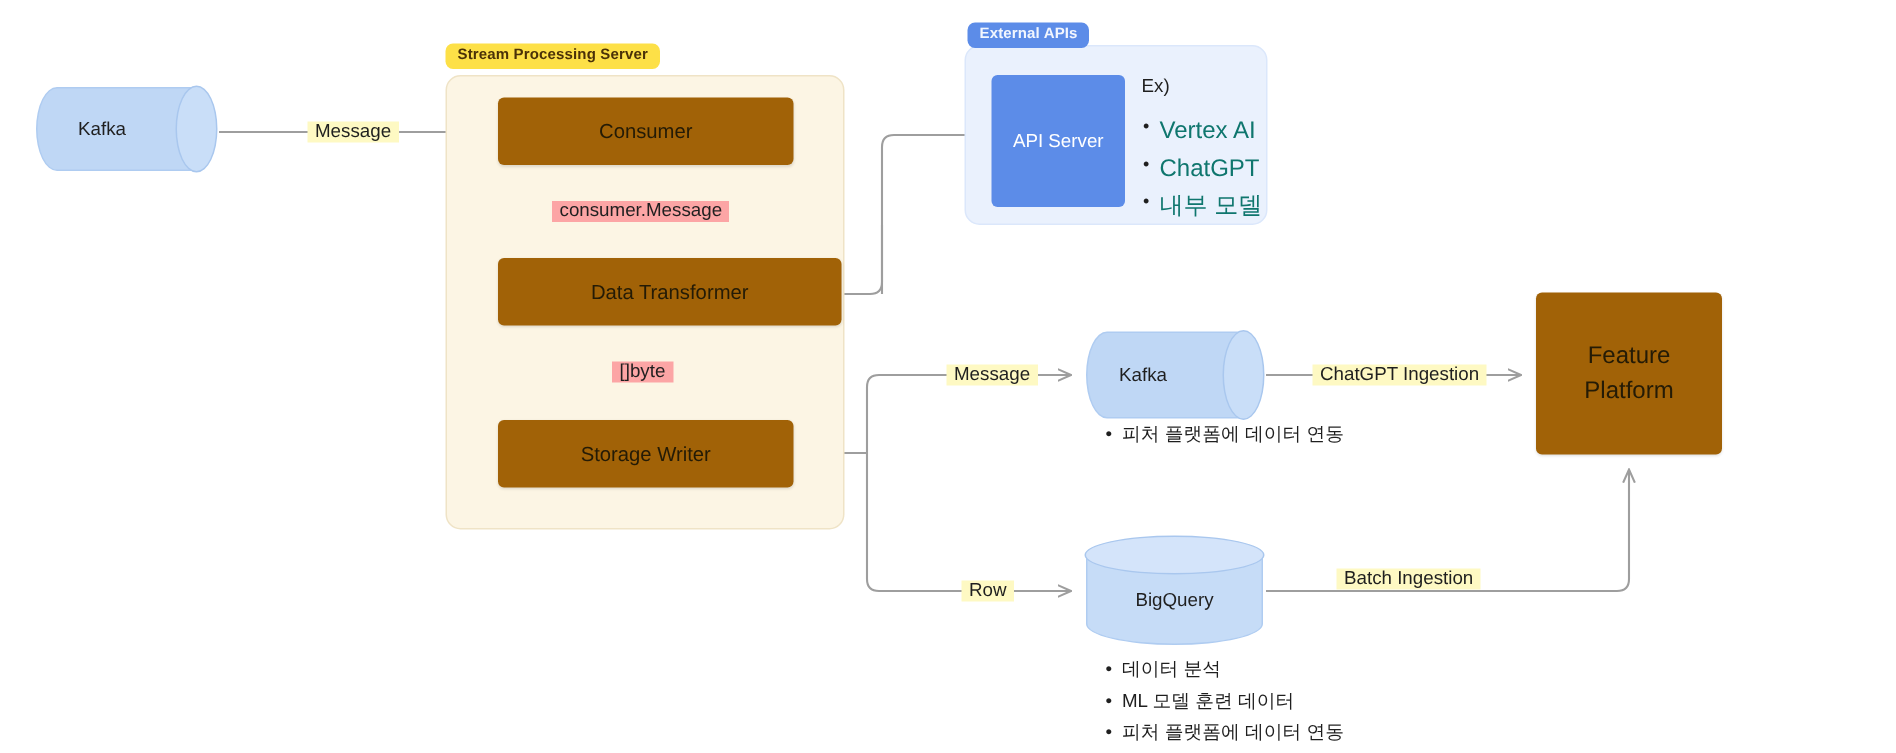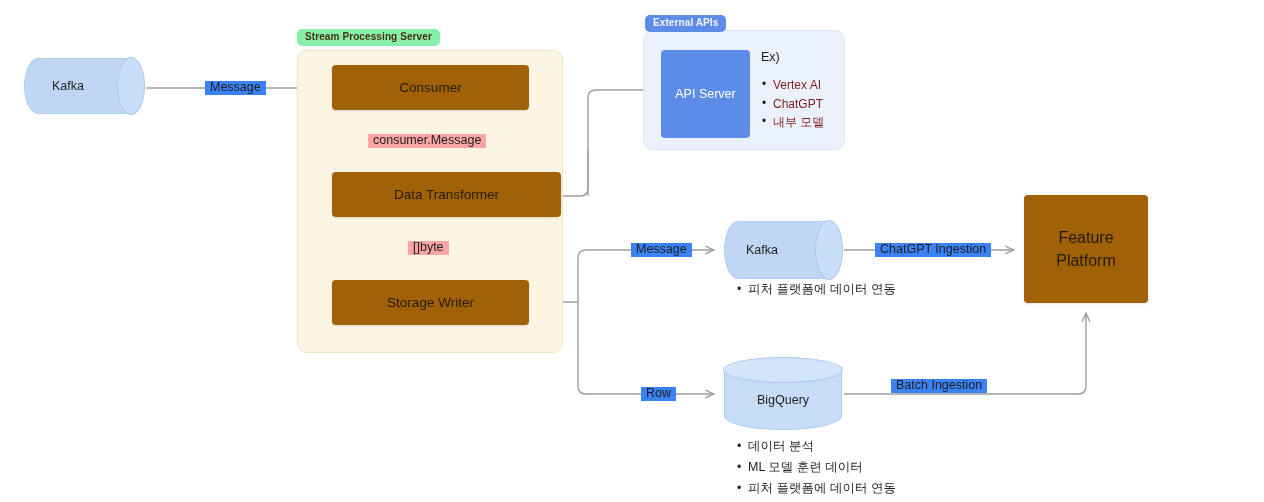--- a/index.html
+++ b/index.html
@@ -40,21 +40,21 @@
     border-radius: 5px;
     padding: 2px 8px 3px 8px;
     font-size: 10px;
     font-weight: 700;
     letter-spacing: .1px;
     white-space: nowrap;
     line-height: 1.2;
   }
   .badge-stream {
     left: 297px; top: 29px;
-    background: #86efac;
+    background: #fde047;
     color: #4A3108;
   }
   .badge-external {
     left: 645px; top: 15px;
     background: #5C8CE8;
     color: #F2F6FE;
   }
 
   
   .box-orange {
@@ -90,22 +90,22 @@
     font-size: 12.5px;
     box-sizing: border-box;
   }
 
   
   .ex-block { left: 761px; top: 50px; width: 80px; }
   .ex-title { font-size: 12.5px; color: #1F1F1F; margin-bottom: 12px; }
   .ex-list { list-style: none; margin: 0; padding: 0 0 0 12px; }
   .ex-list li {
     position: relative;
-    font-size: 12px;
-    color: #7f1d1d;
+    font-size: 16px;
+    color: #0f766e;
     line-height: 1.55;
     white-space: nowrap;
   }
   .ex-list li::before {
     content: "\2022";
     position: absolute;
     left: -11px;
     top: -1px;
     font-size: 12px;
     color: #1F1F1F;
@@ -194,21 +194,21 @@
     top: 0;
     color: #1F1F1F;
   }
   .notes-kafka { left: 735px; top: 279px; }
   .notes-bq    { left: 735px; top: 436px; }
 
   
   .edge-label {
     font-size: 12.5px;
     color: #1F1F1F;
-    background: #3b82f6;
+    background: #fef9c3;
     padding: 0 5px;
     white-space: nowrap;
     line-height: 1.1;
   }
   .edge-label.on-panel { background: #fca5a5; }
 
   
   #wires { left: 0; top: 0; width: 1264px; height: 502px; pointer-events: none; }
   #wires path, #wires line { fill: none; stroke: #9E9E9E; stroke-width: 1.4; }
 </style>

